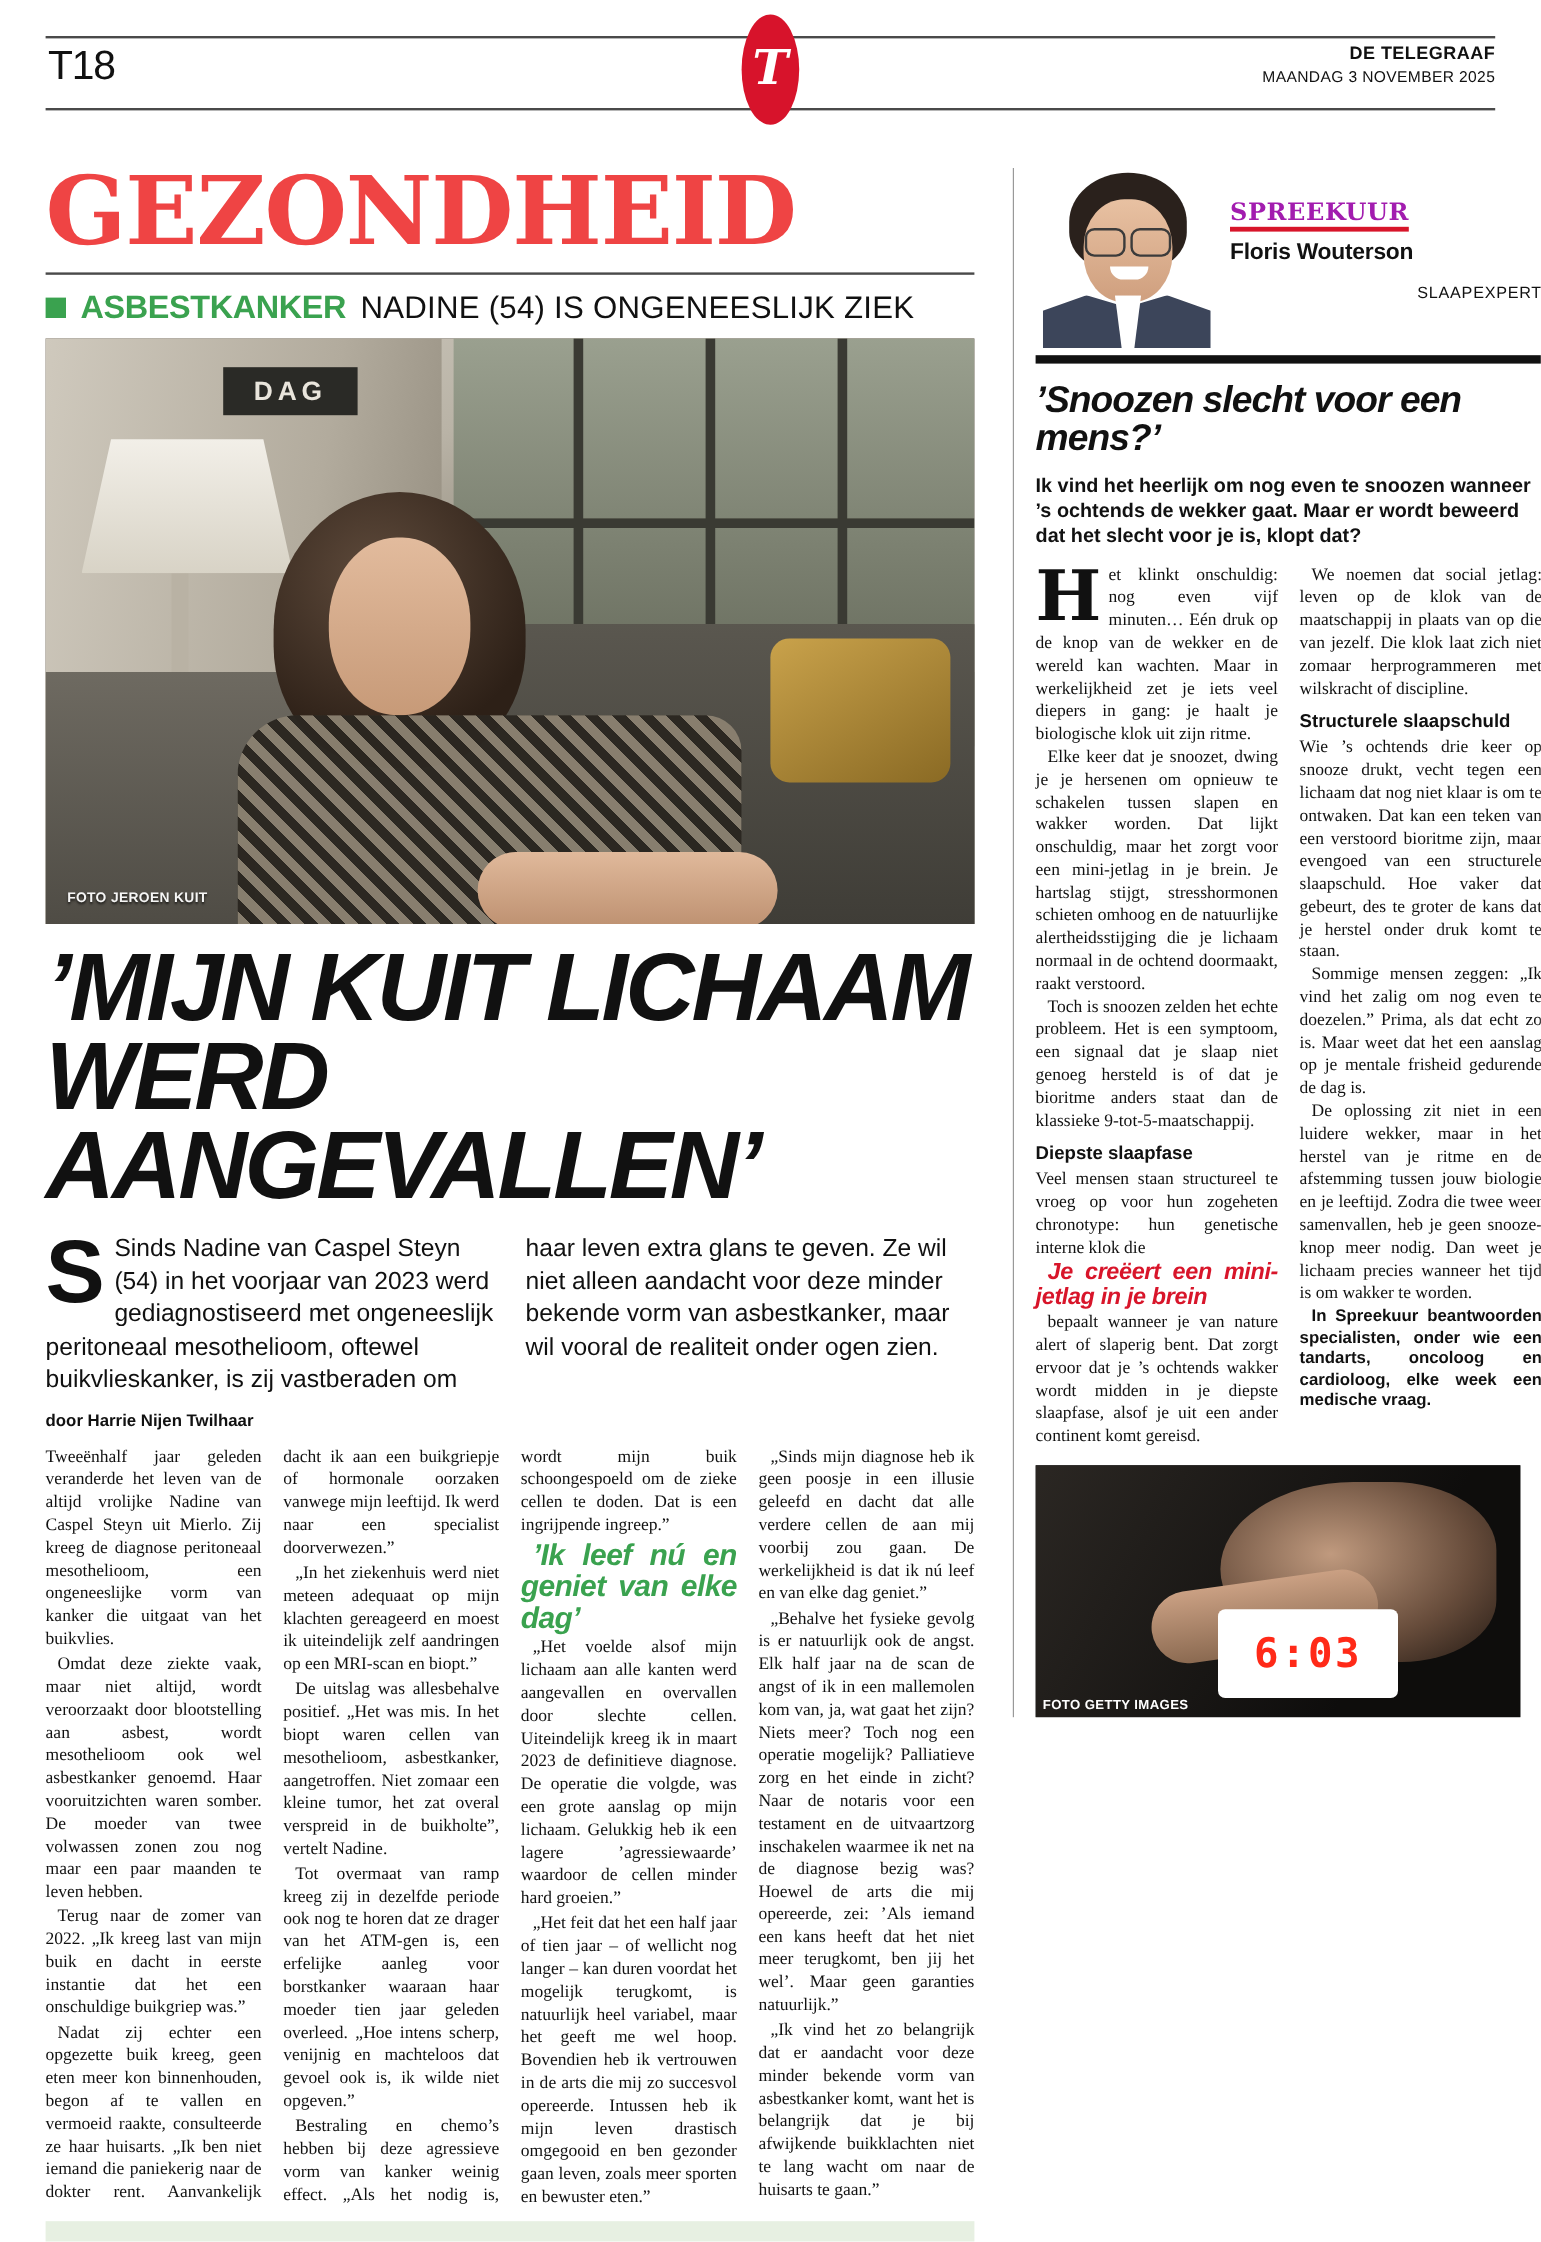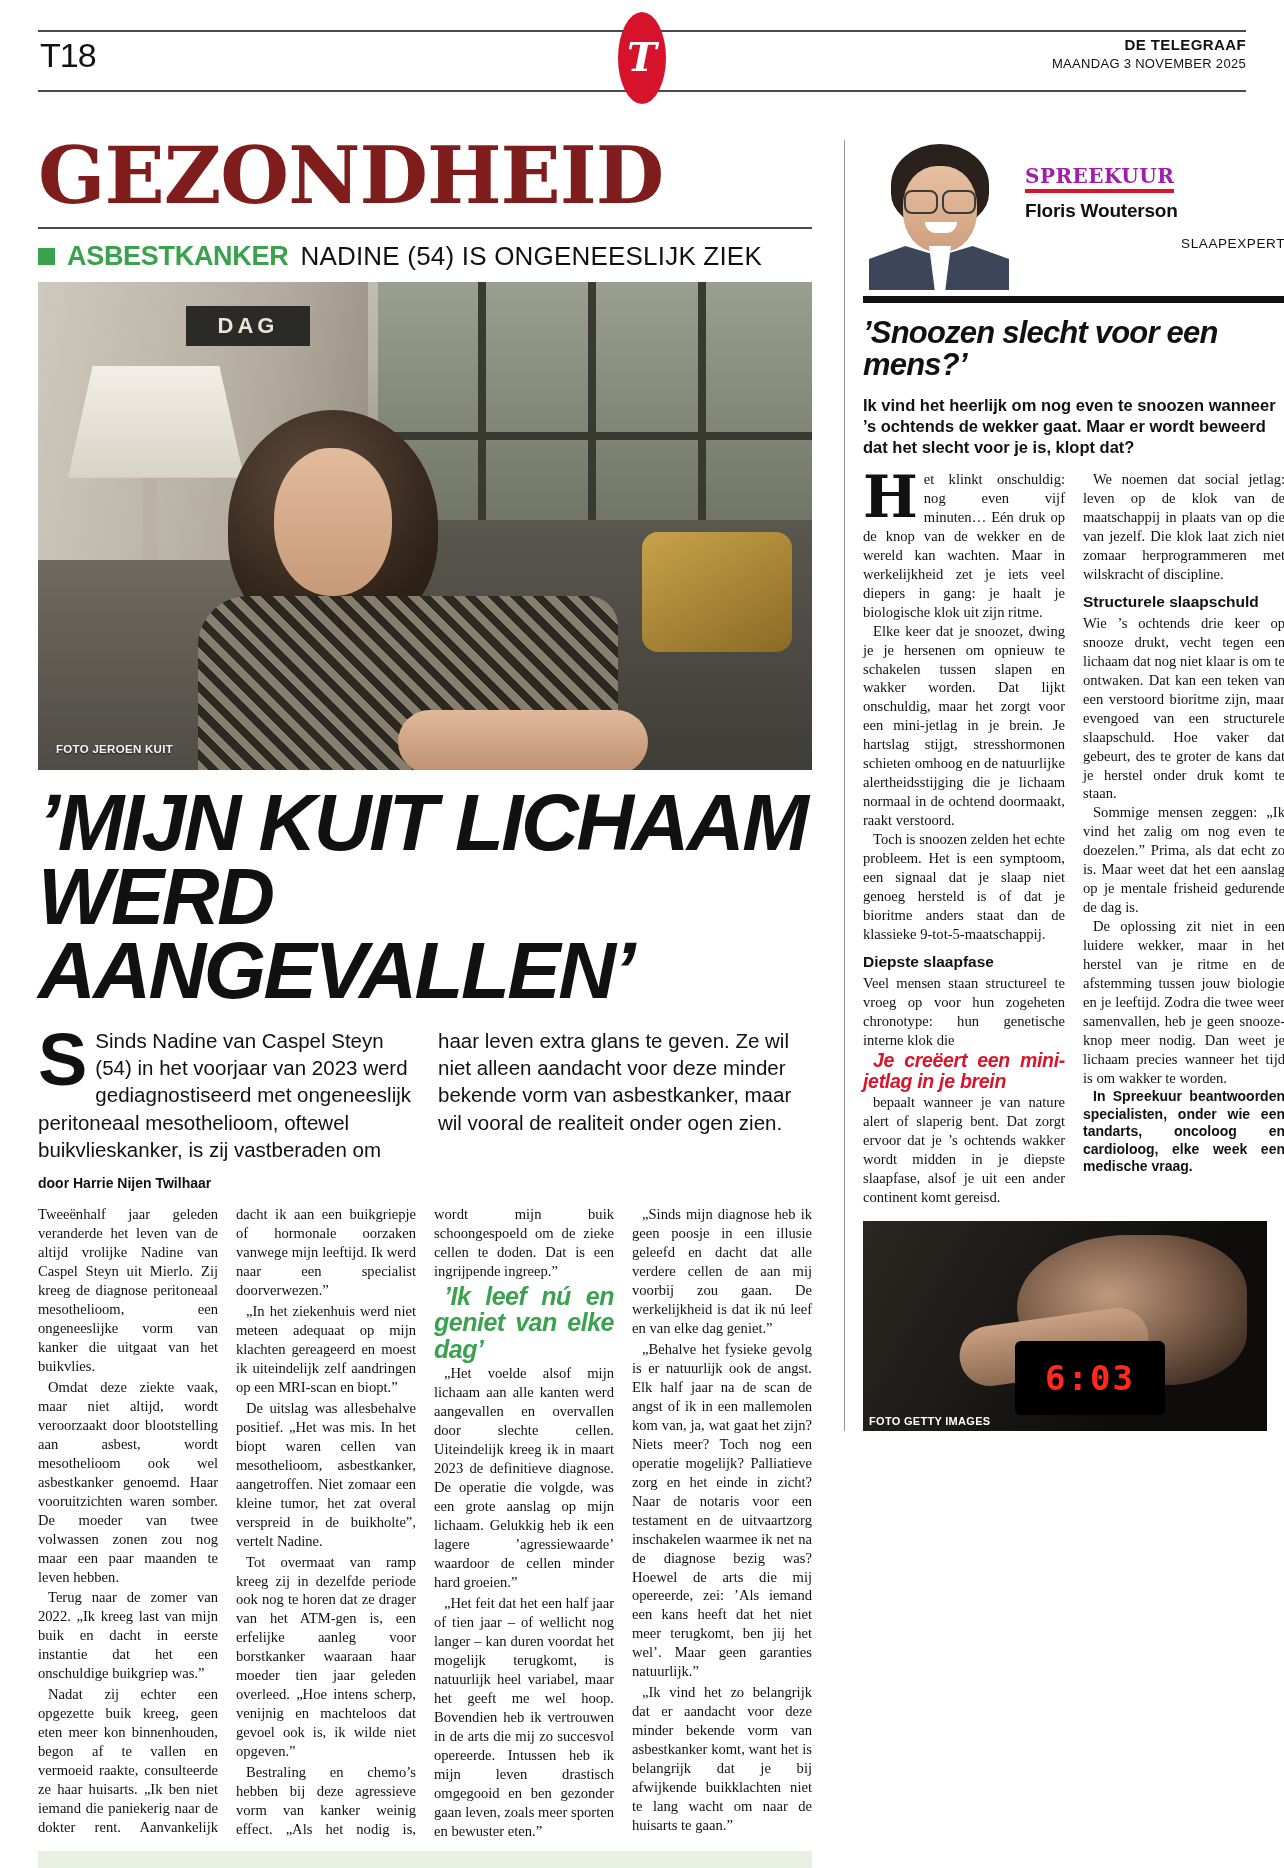--- a/index.html
+++ b/index.html
@@ -28,42 +28,42 @@
   .logo-t span{color:#fff;font-family:"DejaVu Serif",serif;font-size:40px;font-style:italic;
                font-weight:700;line-height:1;margin-top:-2px;}
 
   
   .body-wrap{position:absolute;top:110px;left:38px;right:38px;bottom:20px;}
   .col-main{position:absolute;left:0;top:0;width:774px;}
   .col-side{position:absolute;left:806px;top:0;width:440px;border-left:1.5px solid #999;padding-left:0;}
 
   
   .section-title{font-family:"DejaVu Serif",serif;font-weight:700;font-size:79px;
-     color:#7f1d1d;letter-spacing:-1px;line-height:.92;margin:0 0 4px 0;}
+     color:#ef4444;letter-spacing:-1px;line-height:.92;margin:0 0 4px 0;}
   .section-rule{border-top:2px solid #4a4a4a;margin:14px 0 12px 0;}
 
   .kicker-row{display:flex;align-items:baseline;gap:12px;margin-bottom:10px;}
   .kicker-sq{width:17px;height:17px;background:#3aa24f;display:inline-block;align-self:center;}
   .kicker-green{color:#3aa24f;font-weight:bold;font-size:27px;letter-spacing:-.3px;}
   .kicker-black{color:#111;font-size:26px;letter-spacing:.2px;font-weight:400;}
 
   
   .photo{position:relative;width:774px;height:488px;overflow:hidden;background:#6a6256;}
   .photo .sky{position:absolute;inset:0;
     background:
       linear-gradient(160deg,#cfcabf 0%,#b9b3a6 26%,#8e8779 48%,#6d675c 70%,#4b4740 100%);}
   .ph-wall{position:absolute;left:0;top:0;width:330px;height:100%;
     background:linear-gradient(100deg,#cfc9bd,#b2ab9d 60%,#8e8779);}
   .ph-window{position:absolute;left:340px;top:0;width:434px;height:340px;
     background:linear-gradient(180deg,#9aa08f,#5f6354);}
   .ph-mull{position:absolute;background:#3a3a33;}
   .ph-lamp{position:absolute;left:30px;top:84px;width:176px;height:112px;border-radius:6px 6px 2px 2px;
     background:linear-gradient(180deg,#f2efe8,#d8d3c6);clip-path:polygon(14% 0,86% 0,100% 100%,0 100%);}
   .ph-lampstem{position:absolute;left:105px;top:196px;width:14px;height:90px;background:#b9b2a4;}
-  .ph-sign{position:absolute;left:148px;top:24px;width:124px;height:40px;background:#2a2a26;
+  .ph-sign{position:absolute;left:148px;top:24px;width:112px;height:40px;background:#2a2a26;
     color:#e9e5dc;font-weight:bold;font-size:22px;letter-spacing:4px;display:flex;
     align-items:center;justify-content:center;font-family:"Liberation Sans",sans-serif;}
   .ph-couch{position:absolute;left:0;bottom:0;width:100%;height:210px;
     background:linear-gradient(180deg,#6e6a61,#4f4c45);}
   .ph-couch2{position:absolute;left:330px;bottom:0;width:460px;height:250px;
     background:linear-gradient(180deg,#5a574f,#3f3d37);border-radius:60px 18px 0 0;}
   .ph-person{position:absolute;left:150px;top:128px;width:470px;height:360px;}
   .ph-hair{position:absolute;left:40px;top:0;width:210px;height:230px;border-radius:50% 50% 44% 44%;
     background:radial-gradient(circle at 40% 30%,#5e4a3b,#2d2017 70%);}
   .ph-face{position:absolute;left:86px;top:38px;width:118px;height:148px;border-radius:48%;
@@ -151,21 +151,21 @@
   .sb-outro{font-family:"Liberation Sans",sans-serif;font-weight:bold;font-size:14px;
     line-height:1.26;margin-top:10px;}
   .side-photo{position:relative;margin-top:14px;width:404px;height:210px;overflow:hidden;
     background:#141414;}
   .sp2-bg{position:absolute;inset:0;background:linear-gradient(120deg,#2b2723,#0e0d0c 70%);}
   .sp2-person{position:absolute;right:20px;top:14px;width:230px;height:150px;
     background:radial-gradient(ellipse at 40% 40%,#c9a184,#6b4f3d 60%,#241a14 100%);
     border-radius:56% 44% 40% 60%;opacity:.95;}
   .sp2-arm{position:absolute;left:96px;top:96px;width:190px;height:60px;border-radius:30px;
     background:linear-gradient(180deg,#caa083,#8b6a51);transform:rotate(-8deg);}
-  .sp2-clock{position:absolute;left:152px;bottom:16px;width:150px;height:74px;background:#000000;
+  .sp2-clock{position:absolute;left:152px;bottom:16px;width:150px;height:74px;background:#ffffff;
     border-radius:6px;display:flex;align-items:center;justify-content:center;}
   .sp2-clock span{color:#ff2a18;font-family:"DejaVu Sans Mono",monospace;font-size:34px;
     font-weight:bold;letter-spacing:2px;}
   .sp2-credit{position:absolute;left:6px;bottom:4px;color:#fff;font-size:11px;font-weight:bold;
     letter-spacing:.3px;}
 </style>
 </head>
 <body>
 
 <div class="page">

